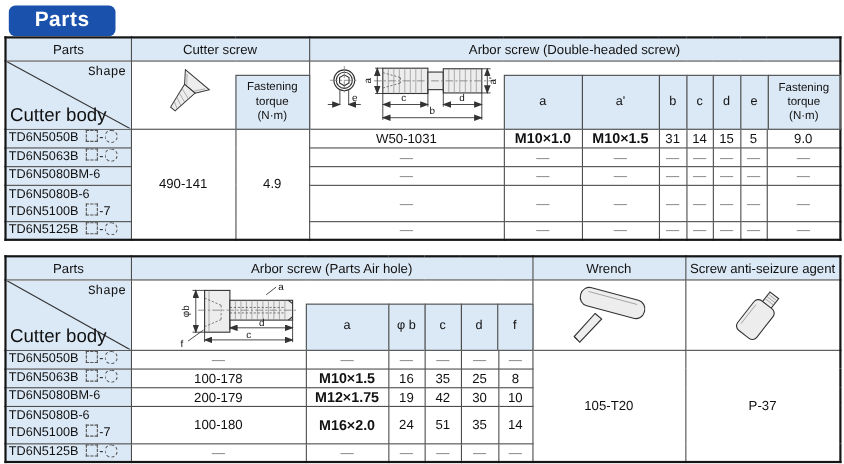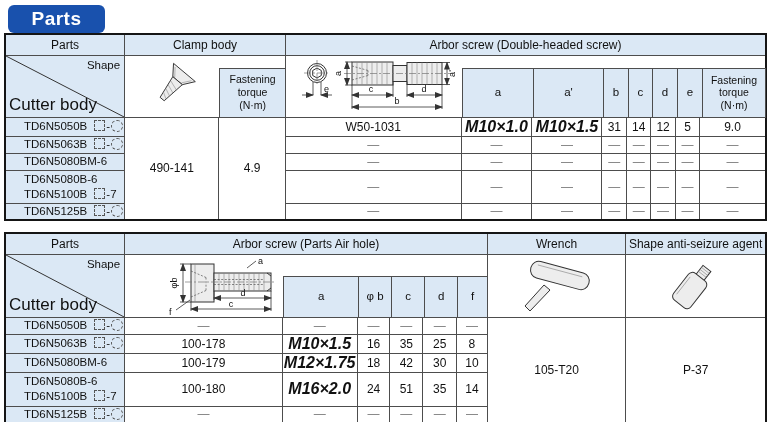--- a/index.html
+++ b/index.html
@@ -7,28 +7,28 @@
         font-family:"Liberation Sans","DejaVu Sans",sans-serif;color:#111;}
   .tab{position:absolute;left:8px;top:5px;width:97px;height:28px;background:#1951ad;
        border-radius:6px;color:#fff;font-size:19px;font-weight:bold;
        display:flex;align-items:center;justify-content:center;letter-spacing:.5px;}
   table.t{border-collapse:collapse;table-layout:fixed;position:absolute;left:4px;
           background:#fff;border:2px solid #151515;}
   .t1{top:33px;}
   .t2{top:232px;}
   th,td{border:1px solid #4d4d4d;padding:0;font-weight:normal;vertical-align:middle;}
   .hdr th{background:#dbe8f5;font-size:12px;}
-  .lbl{background:#dbe8f5;font-size:11.5px;padding-left:18px;white-space:nowrap;line-height:15px;}
+  .lbl{background:#dbe8f5;font-size:11.5px;padding-left:2px;white-space:nowrap;line-height:15px;}
   .val{text-align:center;font-size:12px;}
   .val.dim{color:#7b7b7b;}
-  .val.strong{font-weight:bold;font-size:16px;font-style:italic;}
+  .val.strong{font-weight:bold;font-size:13px;}
   .zone{position:relative;overflow:visible;}
   .dcell{background:#dbe8f5;position:relative;overflow:hidden;}
   .dcell svg{position:absolute;left:0;top:0;width:100%;height:100%;}
-  .shape-lbl{position:absolute;top:3px;right:4px;font-size:11.5px;}
+  .shape-lbl{position:absolute;top:3px;right:4px;font-size:11.5px;font-family:Liberation Mono, monospace;}
   .cutter-lbl{position:absolute;bottom:2px;left:3px;font-size:17px;}
   .sfx{margin-left:6px;}
   .sym-sq{display:inline-block;width:9px;height:9px;border:1px dashed #555;
           vertical-align:-1px;margin:0 1px;}
   .sym-ci{display:inline-block;width:10px;height:10px;border:1px dashed #555;
           border-radius:50%;vertical-align:-2px;margin:0 1px;}
   .torquebox{position:absolute;top:12px;bottom:-1px;left:94px;right:-1px;
              border:1px solid #4d4d4d;background:#dbe8f5;display:flex;flex-direction:column;
              align-items:center;justify-content:center;font-size:10.5px;line-height:1.22;
              text-align:center;box-sizing:border-box;}
@@ -68,21 +68,21 @@
         <col style="width:70px">
       <col style="width:25px">
         <col style="width:24px">
         <col style="width:25px">
       <col style="width:24px">
         <col style="width:67px">
     </colgroup>
     <tbody>
         <tr class="hdr" style="height:21px">
       <th>Parts</th>
-      <th colspan="2">Clamp body</th>
+      <th colspan="2">Cutter screw</th>
       <th colspan="8">Arbor screw (Double-headed screw)</th>
     </tr>
     <tr style="height:62px">
       <td class="dcell">
         <svg viewBox="0 0 100 100" preserveAspectRatio="none">
           <line x1="0" y1="0" x2="100" y2="100" stroke="#333" vector-effect="non-scaling-stroke" stroke-width="1"></line>
         </svg>
         <span class="shape-lbl">Shape</span>
         <span class="cutter-lbl">Cutter body</span>
       </td>
@@ -176,21 +176,21 @@
     </tr>
     <tr style="height:17px">
       <td class="lbl"><span>TD6N5050B</span><span class="sfx"><span class="sym-sq"></span><span>-</span><span class="sym-ci"></span></span></td>
       <td class="val" rowspan="5">490-141</td>
       <td class="val" rowspan="5">4.9</td>
       <td class="val">W50-1031</td>
       <td class="val strong">M10×1.0</td>
       <td class="val strong">M10×1.5</td>
       <td class="val">31</td>
       <td class="val">14</td>
-      <td class="val">12</td>
+      <td class="val">15</td>
       <td class="val">5</td>
       <td class="val">9.0</td>
     </tr>
     <tr style="height:17px">
       <td class="lbl"><span>TD6N5063B</span><span class="sfx"><span class="sym-sq"></span><span>-</span><span class="sym-ci"></span></span></td>
       <td class="val dim">—</td>
       <td class="val dim">—</td>
       <td class="val dim">—</td>
       <td class="val dim">—</td>
       <td class="val dim">—</td>
@@ -247,21 +247,21 @@
         <col style="width:34px">
       <col style="width:31px">
         <col style="width:139px">
         <col style="width:141px">
     </colgroup>
     <tbody>
         <tr class="hdr" style="height:21px">
       <th>Parts</th>
       <th colspan="6">Arbor screw (Parts Air hole)</th>
       <th>Wrench</th>
-      <th>Shape anti-seizure agent</th>
+      <th>Screw anti-seizure agent</th>
     </tr>
     <tr style="height:63px">
       <td class="dcell">
         <svg viewBox="0 0 100 100" preserveAspectRatio="none">
           <line x1="0" y1="0" x2="100" y2="100" stroke="#333" vector-effect="non-scaling-stroke" stroke-width="1"></line>
         </svg>
         <span class="shape-lbl">Shape</span>
         <span class="cutter-lbl">Cutter body</span>
       </td>
       <td class="zone" colspan="6">
@@ -354,23 +354,23 @@
       <td class="lbl"><span>TD6N5063B</span><span class="sfx"><span class="sym-sq"></span><span>-</span><span class="sym-ci"></span></span></td>
       <td class="val">100-178</td>
       <td class="val strong">M10×1.5</td>
       <td class="val">16</td>
       <td class="val">35</td>
       <td class="val">25</td>
       <td class="val">8</td>
     </tr>
     <tr style="height:17px">
       <td class="lbl"><span>TD6N5080BM-6</span></td>
-      <td class="val">100-179</td>
+      <td class="val">200-179</td>
       <td class="val strong">M12×1.75</td>
-      <td class="val">18</td>
+      <td class="val">19</td>
       <td class="val">42</td>
       <td class="val">30</td>
       <td class="val">10</td>
     </tr>
     <tr style="height:34px">
       <td class="lbl">
         <div><span>TD6N5080B-6</span></div>
         <div><span>TD6N5100B</span><span class="sfx"><span class="sym-sq"></span><span>-7</span></span></div>
       </td>
       <td class="val">100-180</td>

